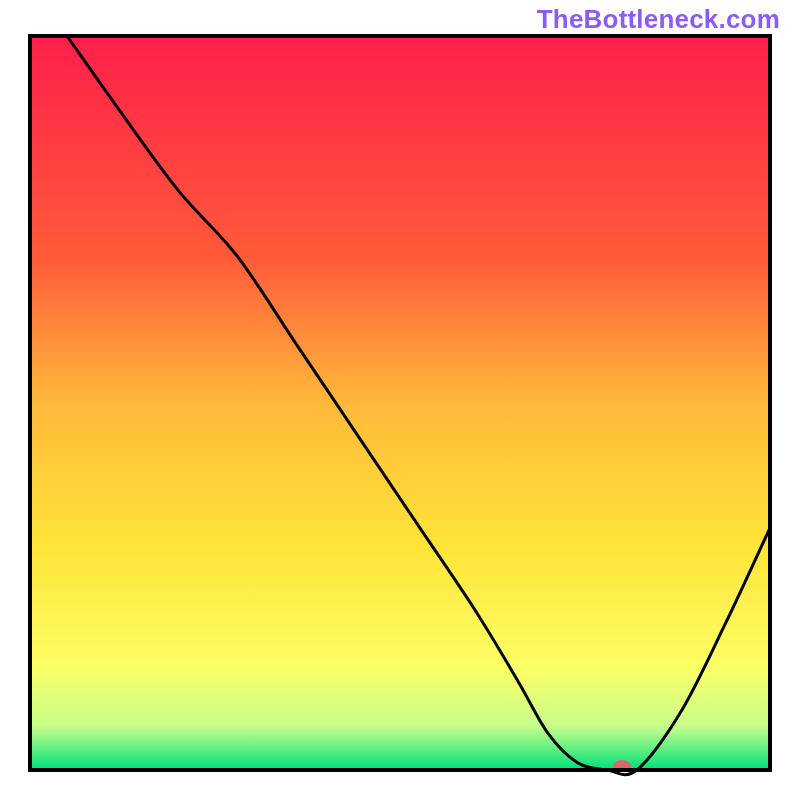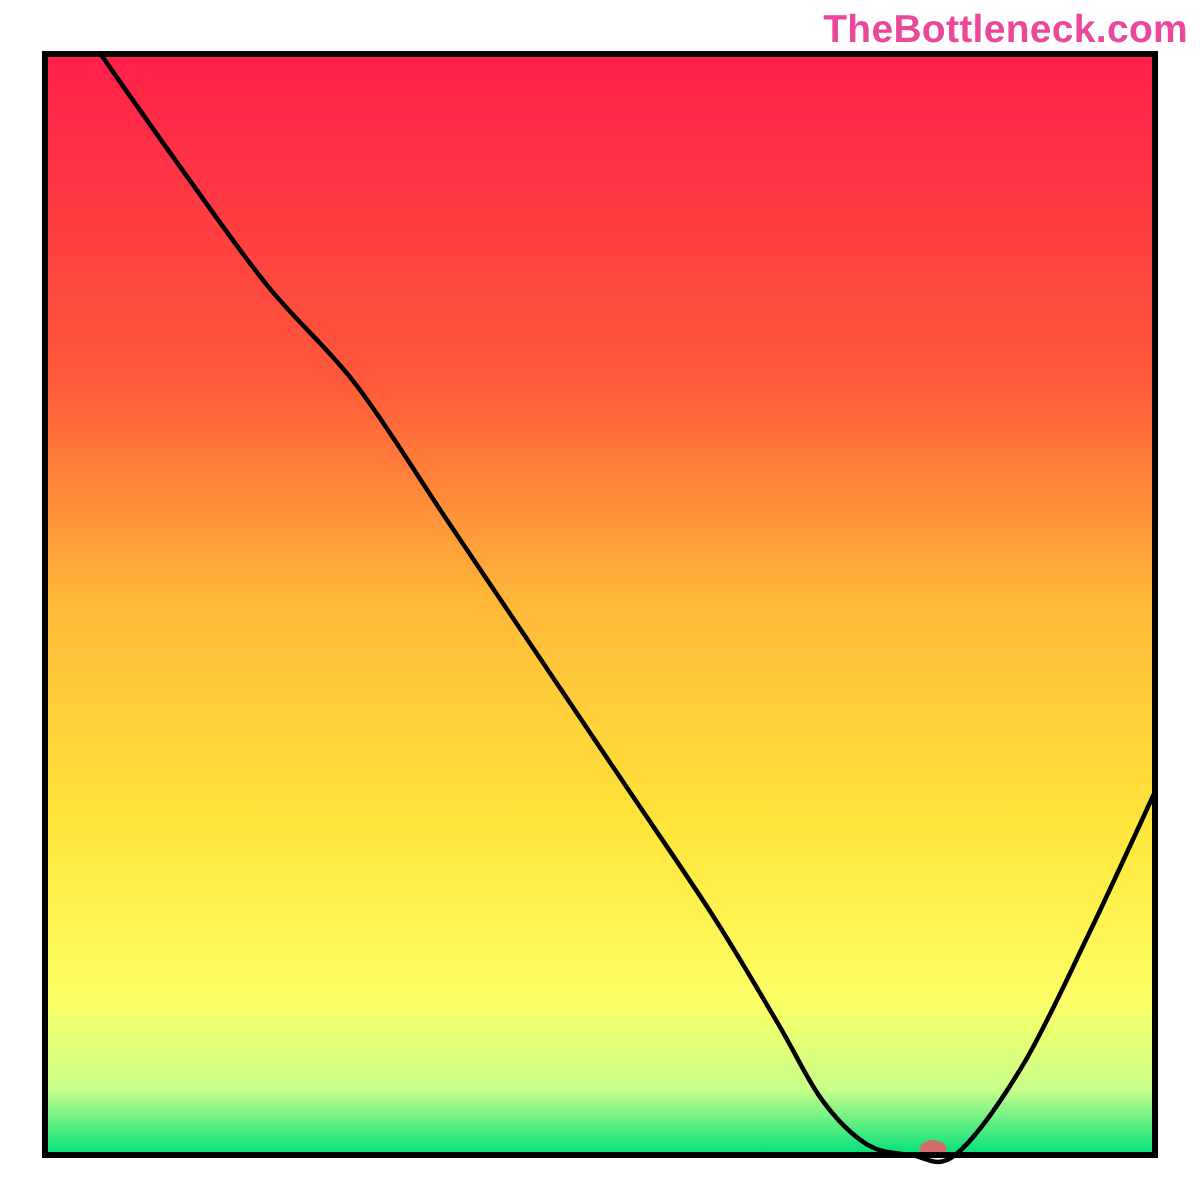--- a/index.html
+++ b/index.html
@@ -11,24 +11,24 @@
     font-family: Arial, Helvetica, sans-serif;
   }
   .container {
     position: relative;
     width: 800px;
     height: 800px;
   }
   .watermark {
     position: absolute;
     top: 4px;
-    right: 8px;
+    right: 20px;
     font-size: 26px;
     font-weight: 600;
-    color: #ec4899;
+    color: #8b5cf6;
     letter-spacing: 0.2px;
   }
   svg {
     display: block;
   }
 </style>
 </head>
 <body>
 
 <div class="container">

